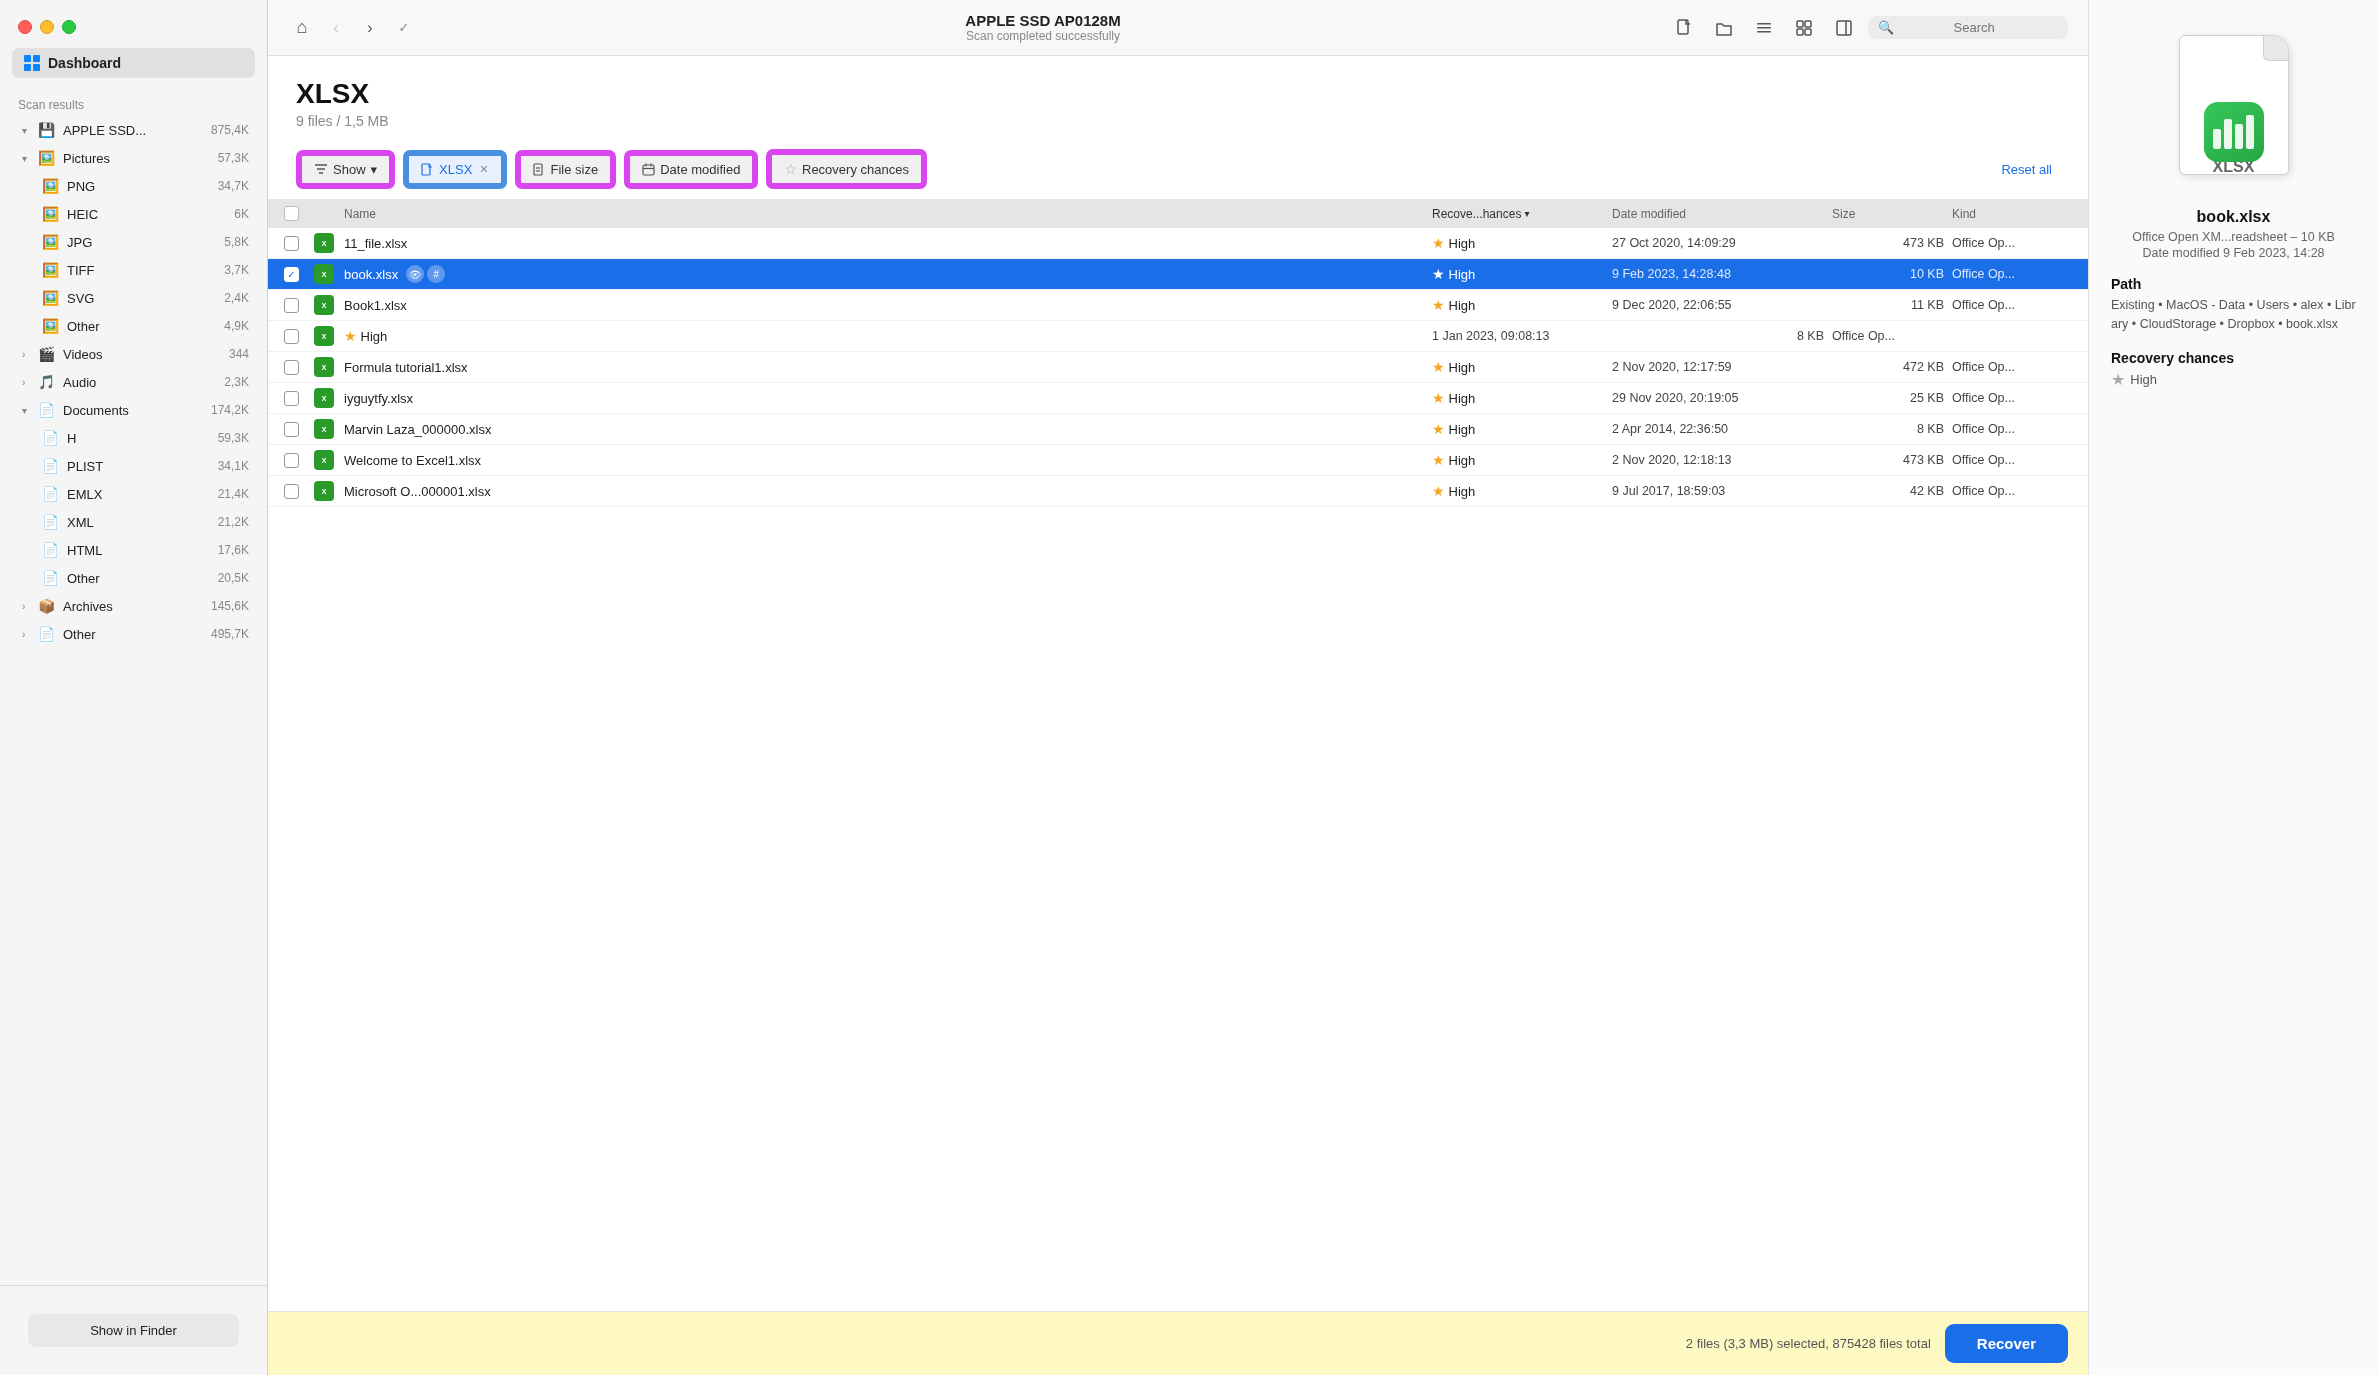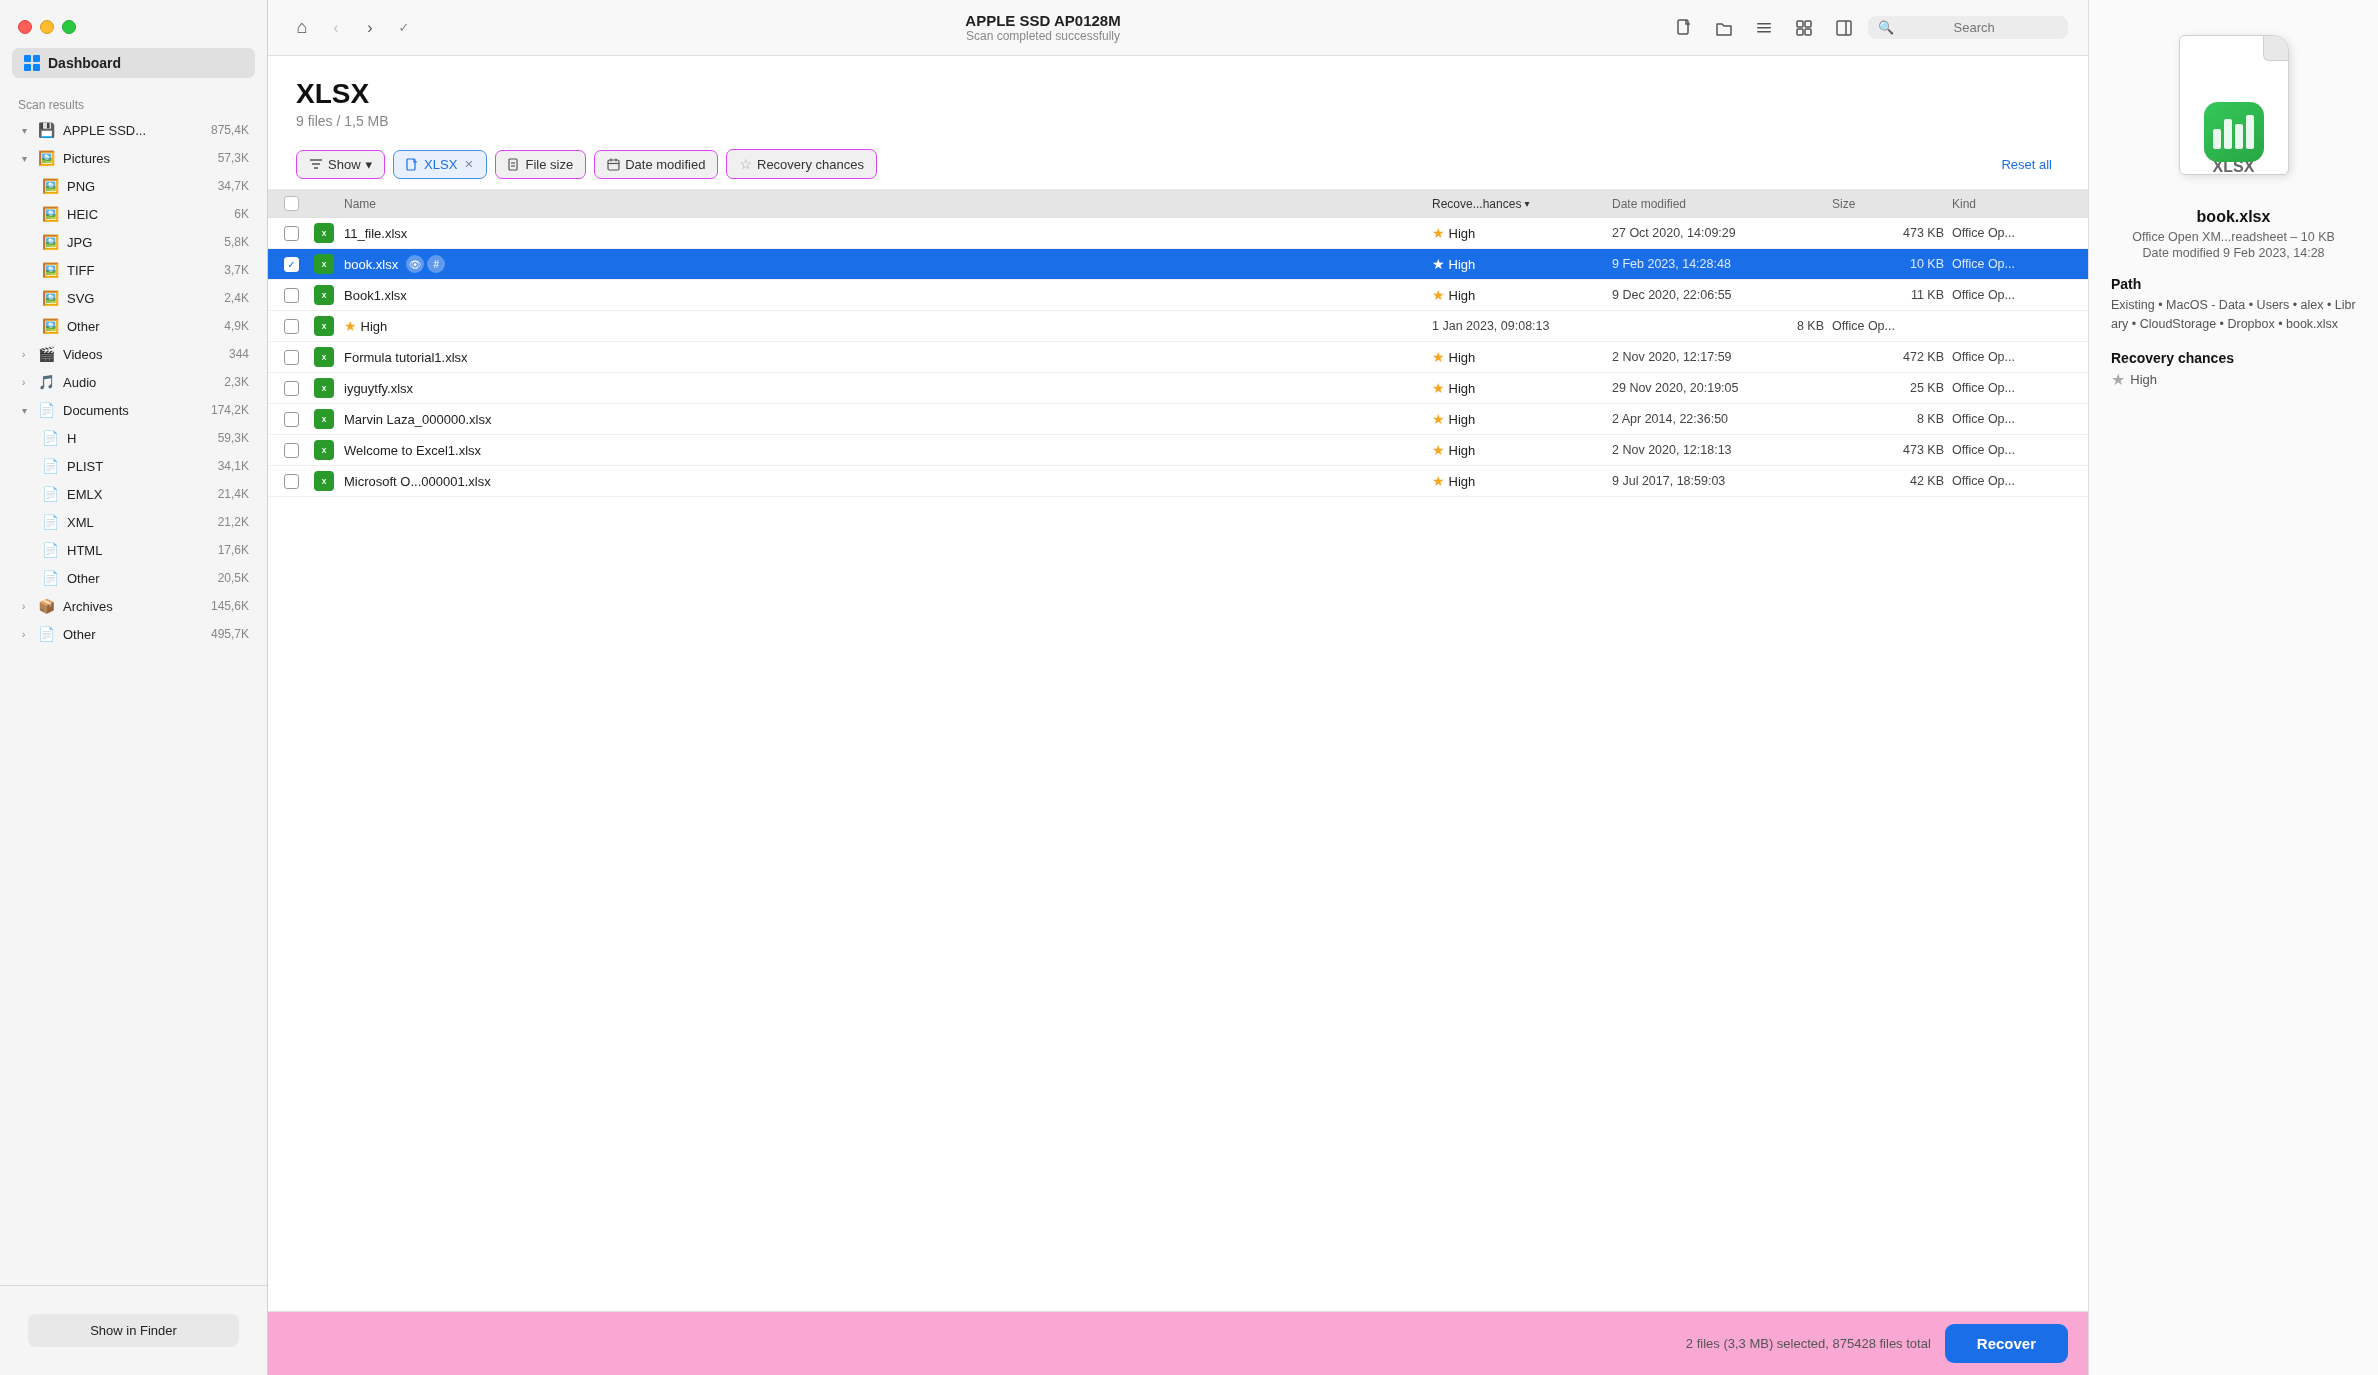--- a/index.html
+++ b/index.html
@@ -218,21 +218,21 @@
       align-items: center;
       padding: 8px 28px 10px 28px;
       gap: 8px;
       border-bottom: 1px solid #e8e8e8;
     }
     .filter-btn {
       display: flex;
       align-items: center;
       gap: 5px;
       background: #f0f0f0;
-      border: 1px solid #d946ef;
+      border: 6px solid #d946ef;
       border-radius: 7px;
       padding: 6px 12px;
       font-size: 13px;
       color: #333;
       cursor: pointer;
     }
     .filter-btn.active {
       background: #e8f0fe;
       border-color: #4a90e2;
       color: #1a6fe8;
@@ -354,21 +354,21 @@
     .file-size { font-size: 12.5px; color: #444; text-align: right; padding-right: 8px; }
     .file-kind { font-size: 12.5px; color: #444; }
 
     
     .bottom-bar {
       display: flex;
       align-items: center;
       justify-content: flex-end;
       padding: 12px 20px;
       border-top: 1px solid #e0e0e0;
-      background: #f9a8d4;
+      background: #fef9c3;
       gap: 14px;
     }
     .bottom-status {
       font-size: 13px;
       color: #555;
       flex: 1;
       text-align: right;
     }
     .recover-btn {
       background: #1a6fe8;

